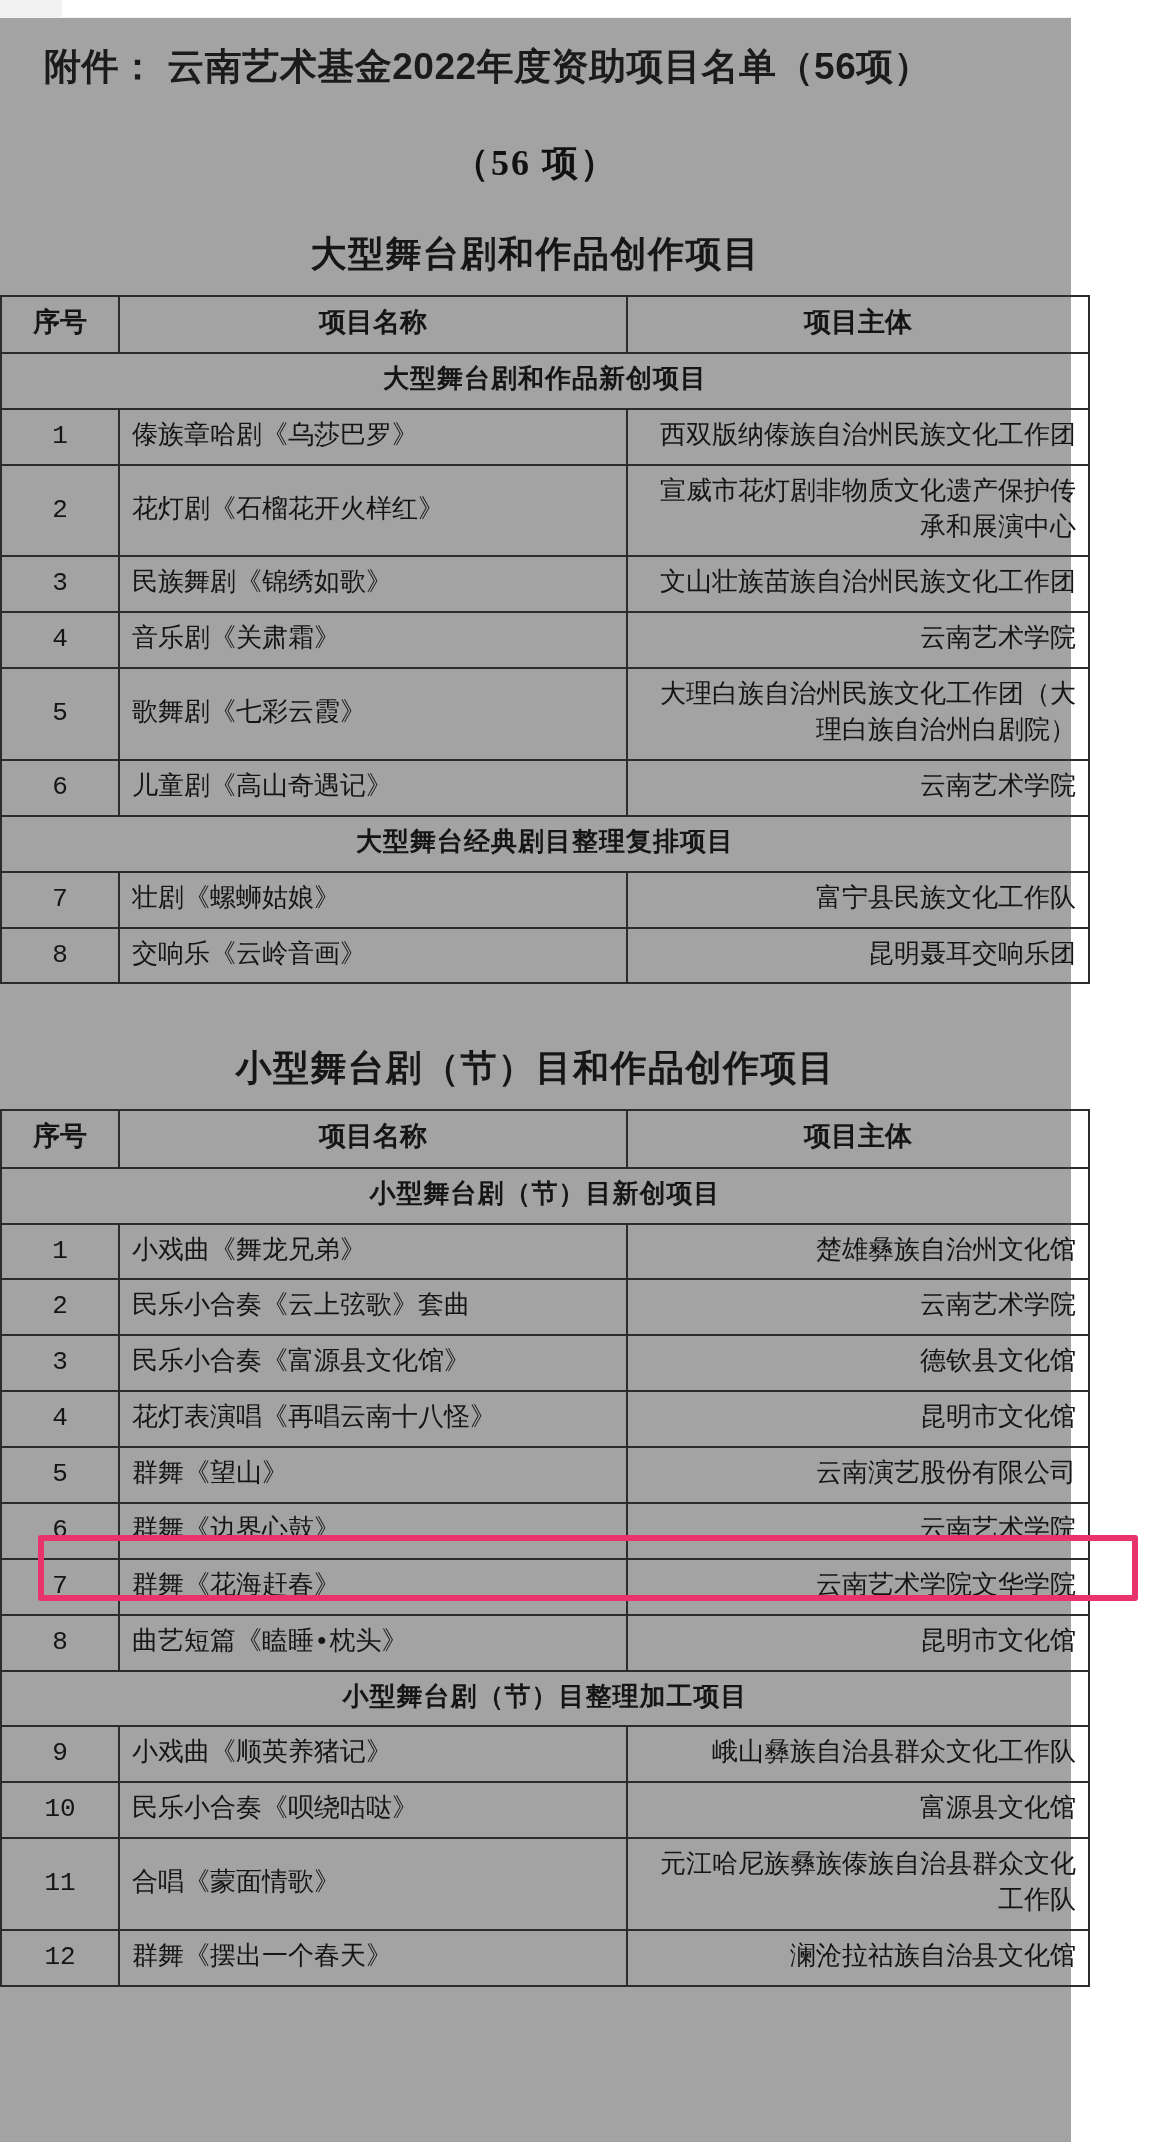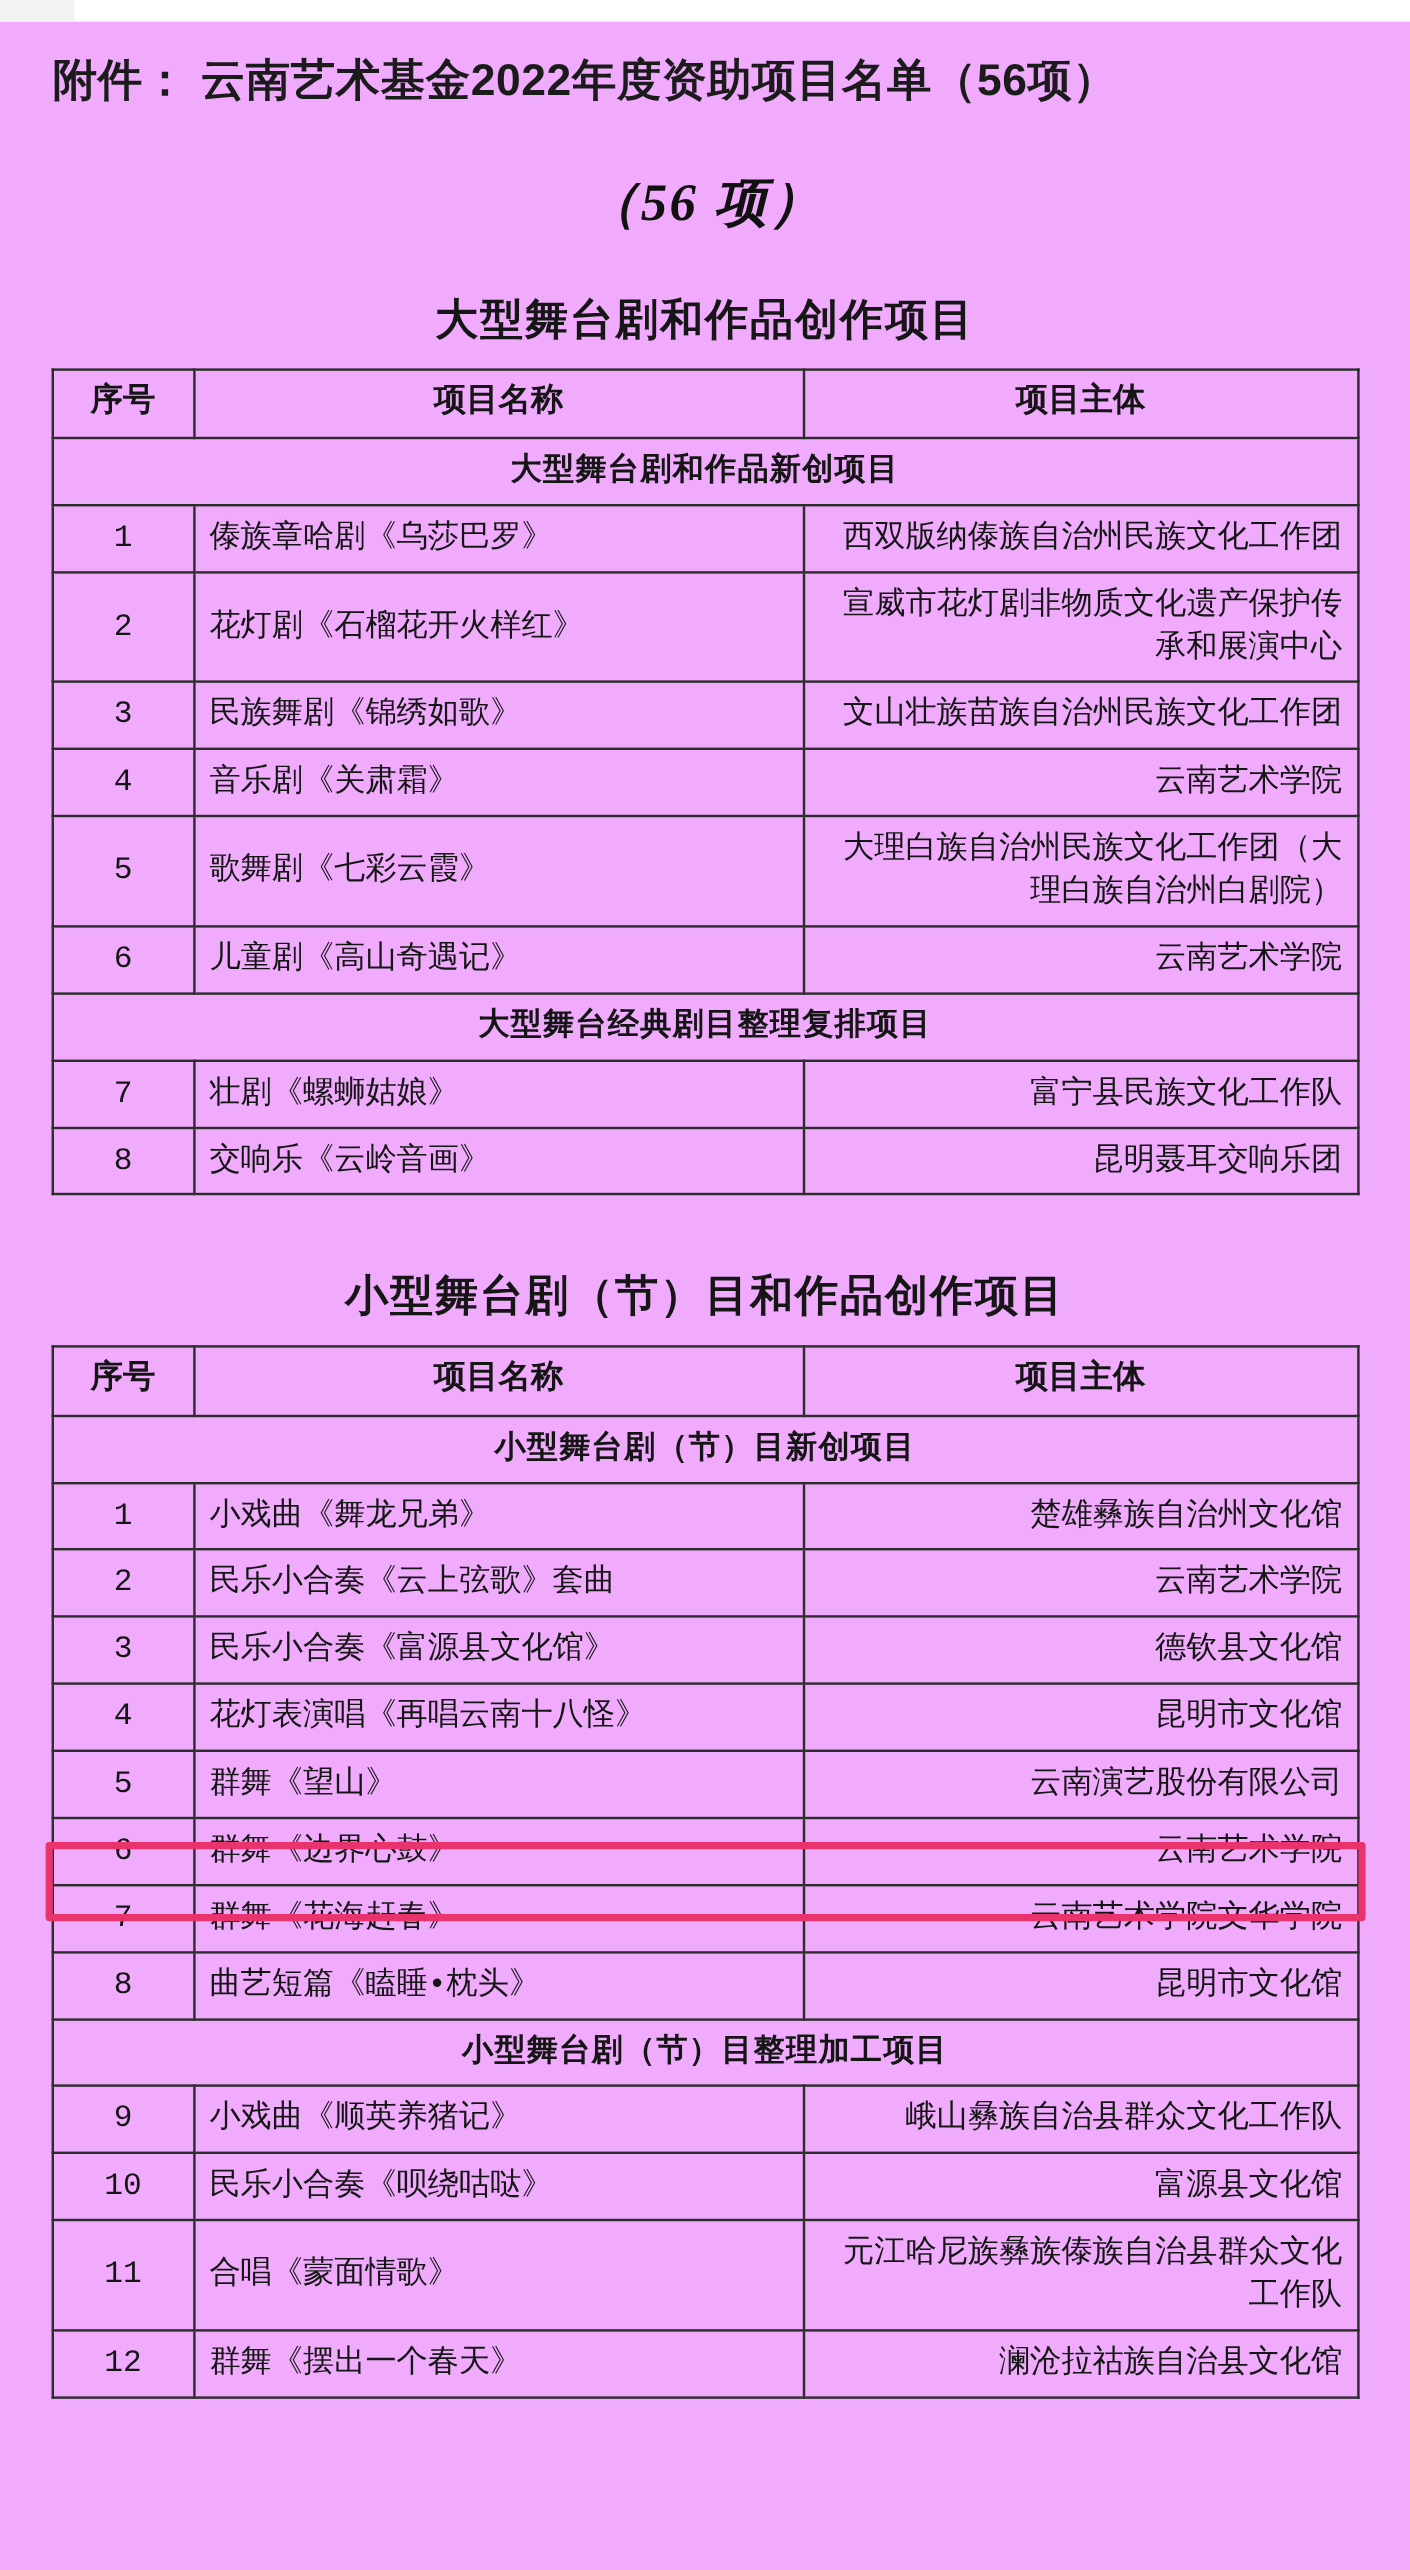--- a/index.html
+++ b/index.html
@@ -9,23 +9,23 @@
   }
   body {
     width: 1175px;
     min-height: 2142px;
     font-family: "Liberation Serif", "DejaVu Serif", serif;
     color: #1a1a1a;
     position: relative;
     overflow-x: hidden;
   }
   .page {
-    width: 1175px;
+    width: 1071px;
     min-height: 2142px;
-    background: #f0abfc;
+    background: #a3a3a3;
     box-sizing: border-box;
     position: relative;
   }
   
   .top-strip {
     height: 18px;
     width: 100%;
     background: #ffffff;
     border-bottom: 1px solid #f3f3f3;
     box-sizing: border-box;
@@ -54,24 +54,23 @@
     font-weight: bold;
     color: #111;
     margin-top: 34px;
   }
   .doc-title .line1 {
     font-size: 41px;
     letter-spacing: 2px;
     line-height: 1.35;
   }
   .doc-title .line2 {
-    font-size: 44px;
+    font-size: 36px;
     letter-spacing: 2px;
     line-height: 1.5;
-    font-style: italic;
   }
 
   
   .section-heading {
     text-align: center;
     font-family: Liberation Sans, sans-serif;
     font-weight: bold;
     font-size: 36px;
     letter-spacing: 1.5px;
     color: #161616;

